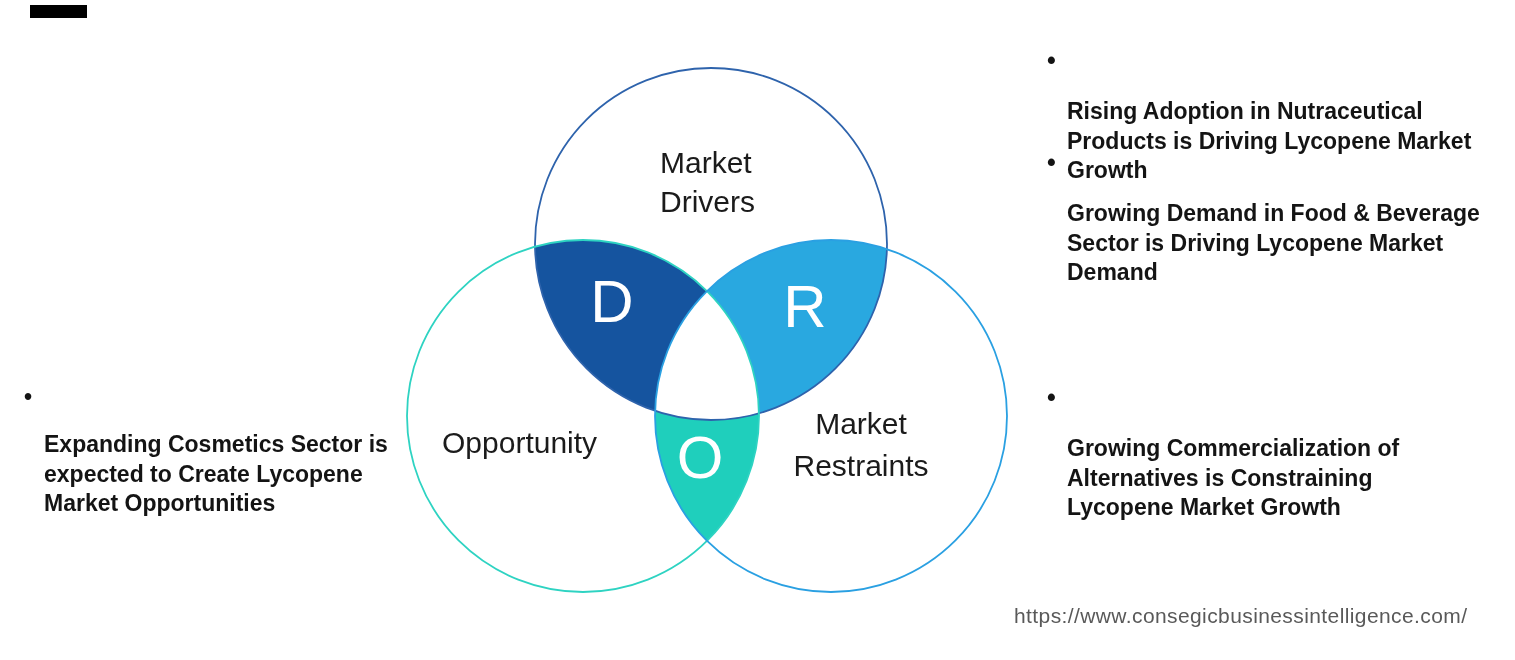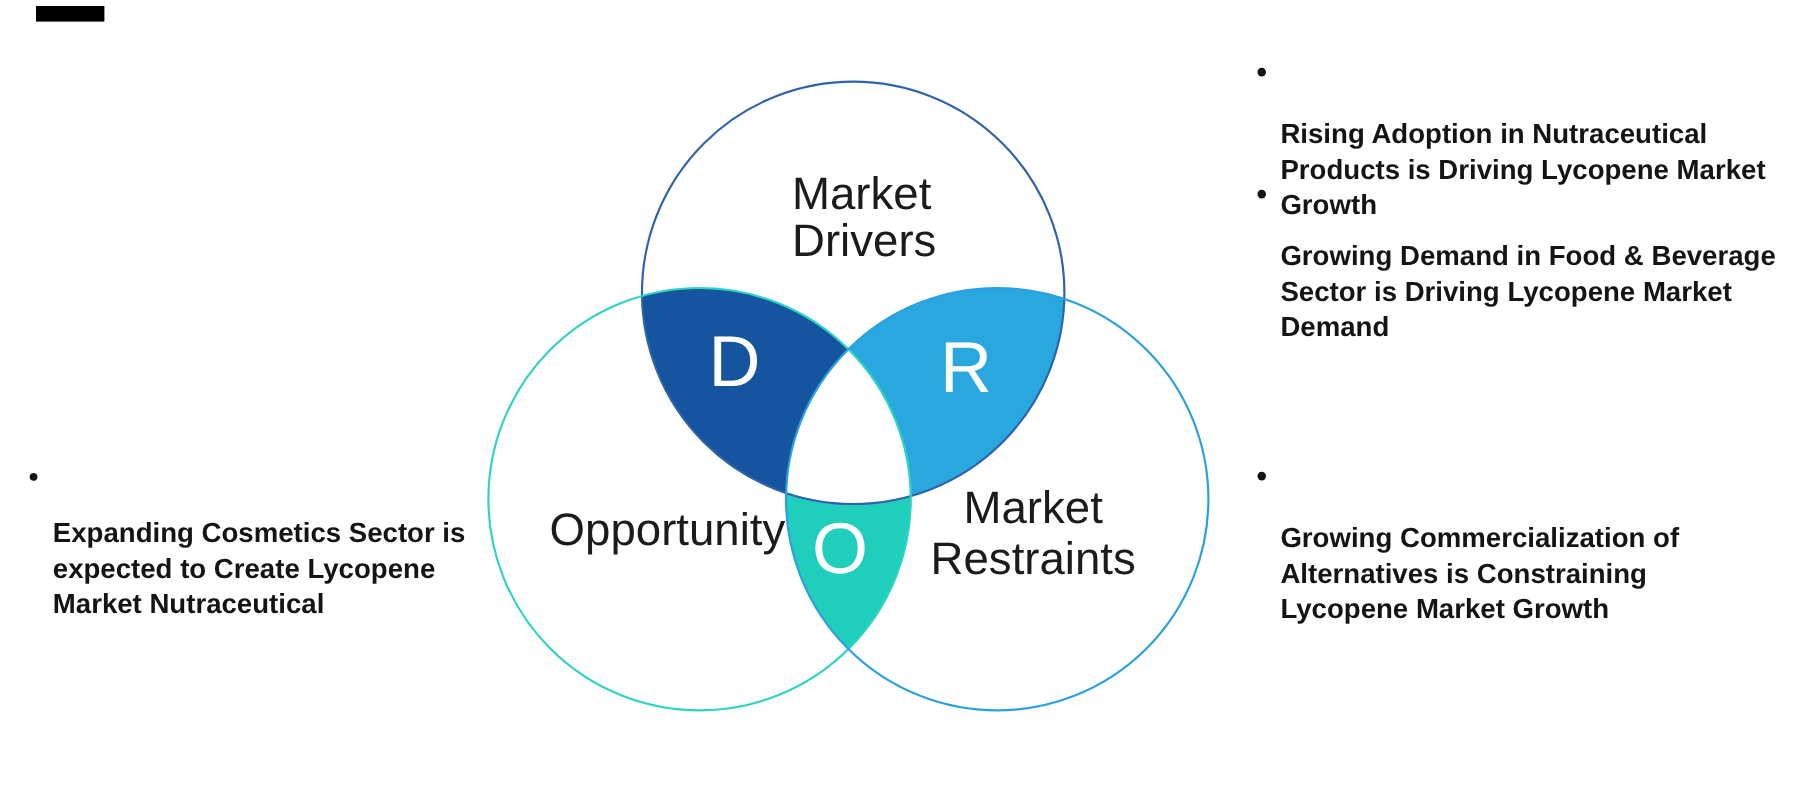--- a/index.html
+++ b/index.html
@@ -8,25 +8,25 @@
     background:#ffffff;
     font-family:"Liberation Sans", sans-serif;
   }
   .abs{position:absolute;}
   #stage{position:absolute;inset:0;width:1515px;height:660px;}
   svg.venn{position:absolute;left:0;top:0;width:1515px;height:660px;}
 
   .corner-bar{left:30px;top:5px;width:57px;height:13px;background:#000;}
 
   .vlabel{
-    color:#1b1b1b;font-size:38px;line-height:39px;white-space:pre-line;
+    color:#1b1b1b;font-size:30px;line-height:39px;white-space:pre-line;
     letter-spacing:0px;
   }
   .lbl-drivers{left:660px;top:143px;text-align:left;}
-  .lbl-opportunity{left:458px;top:423px;}
+  .lbl-opportunity{left:442px;top:423px;}
   .lbl-restraints{left:861px;top:403px;transform:translateX(-50%);text-align:center;line-height:42px;}
 
   .vletter{
     color:#ffffff;font-size:60px;font-weight:400;line-height:60px;
     transform:translate(-50%,-52%);
   }
   .letter-d{left:612px;top:303px;}
   .letter-r{left:805px;top:308px;}
   .letter-o{left:700px;top:459px;}
 
@@ -95,21 +95,21 @@
 Restraints</div>
 
   <div class="abs vletter letter-d">D</div>
   <div class="abs vletter letter-r">R</div>
   <div class="abs vletter letter-o">O</div>
 
   <div class="abs note note-left">
     <span class="dot">•</span>
     <span class="note-text">Expanding Cosmetics Sector is
 expected to Create Lycopene
-Market Nutraceutical</span>
+Market Opportunities</span>
   </div>
 
   <div class="abs note note-right note-r1">
     <span class="dot">•</span>
     <span class="note-text">Rising Adoption in Nutraceutical
 Products is Driving Lycopene Market
 Growth</span>
   </div>
   <div class="abs note note-right note-r2">
     <span class="dot">•</span>
@@ -117,14 +117,15 @@
 Sector is Driving Lycopene Market
 Demand</span>
   </div>
   <div class="abs note note-right note-r3">
     <span class="dot">•</span>
     <span class="note-text">Growing Commercialization of
 Alternatives is Constraining
 Lycopene Market Growth</span>
   </div>
 
+  <div class="abs footer-url">https://www.consegicbusinessintelligence.com/</div>
 
 </div>
 
 </body></html>

